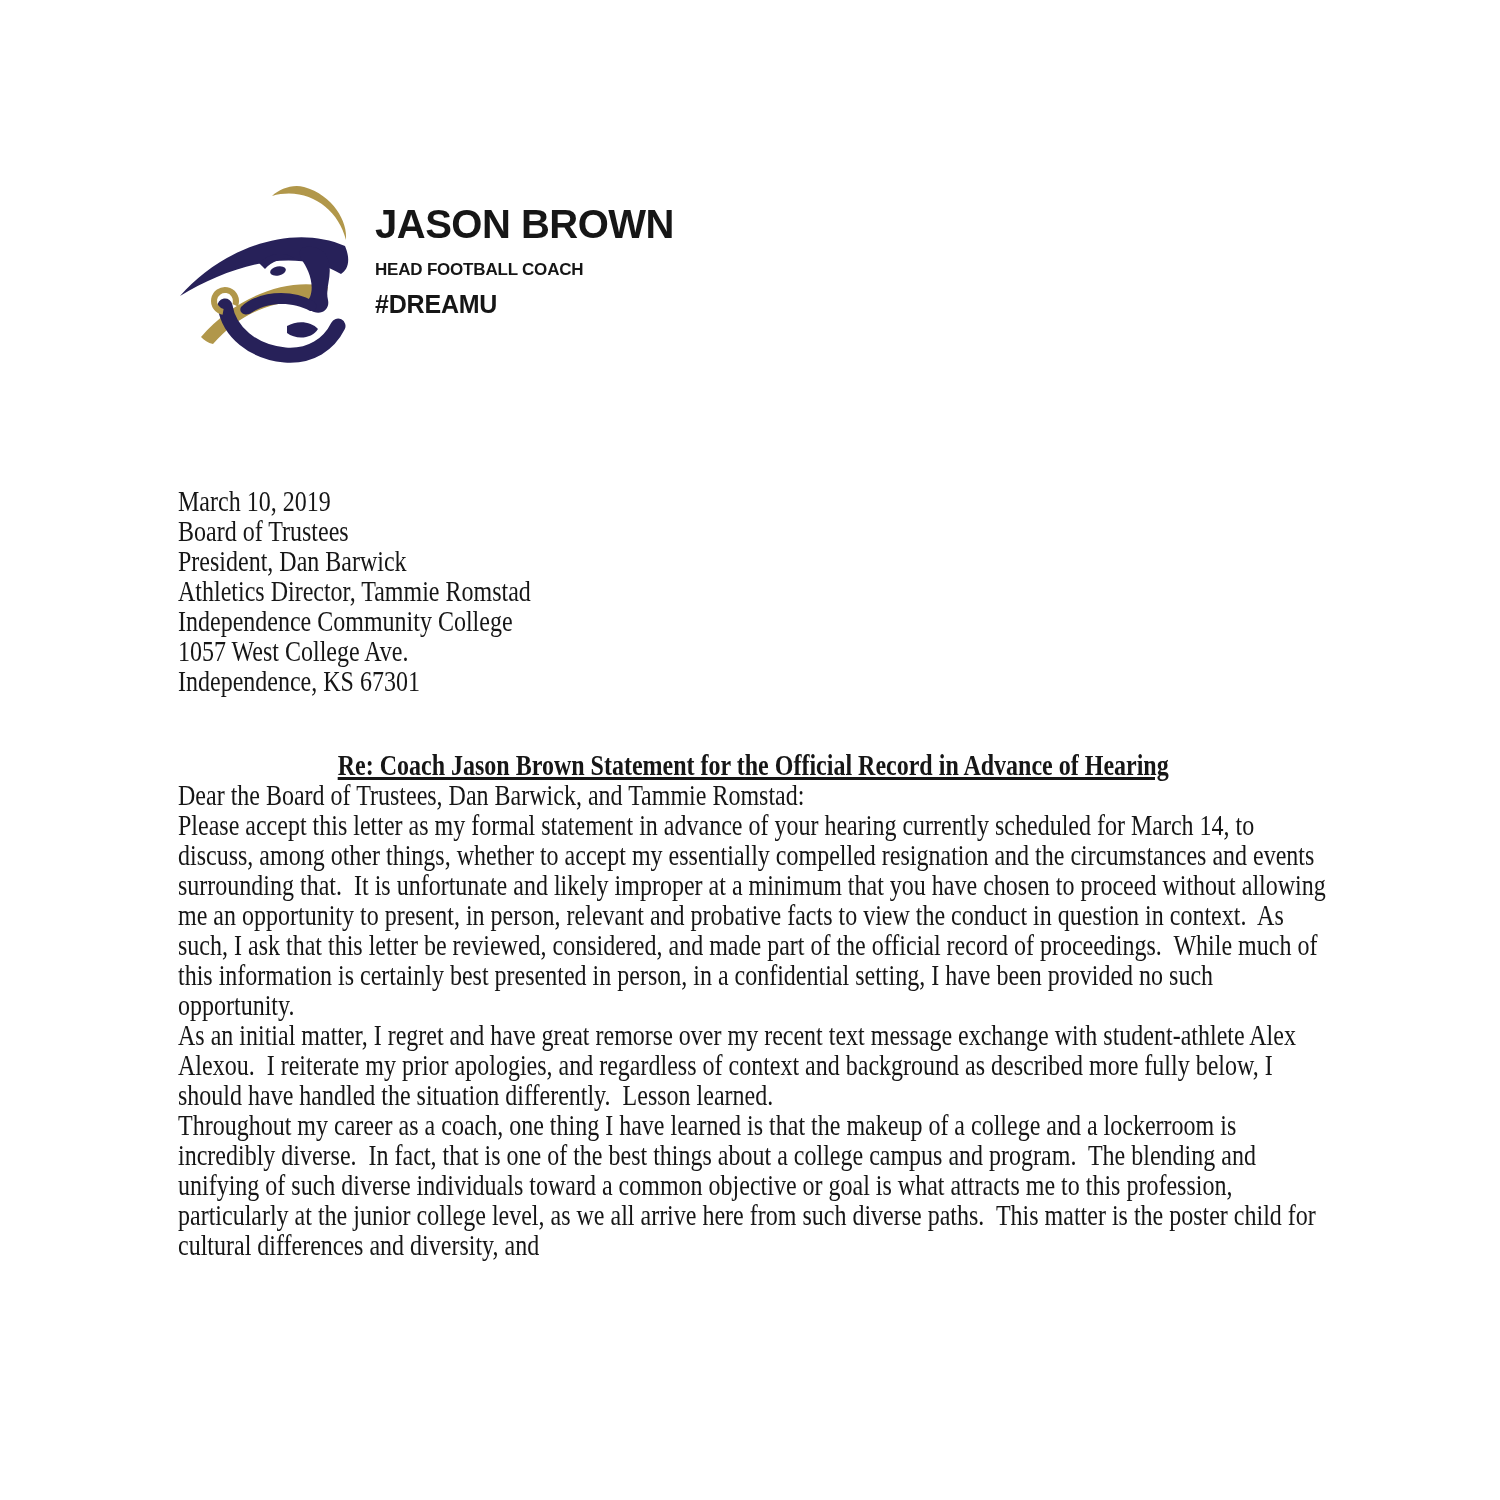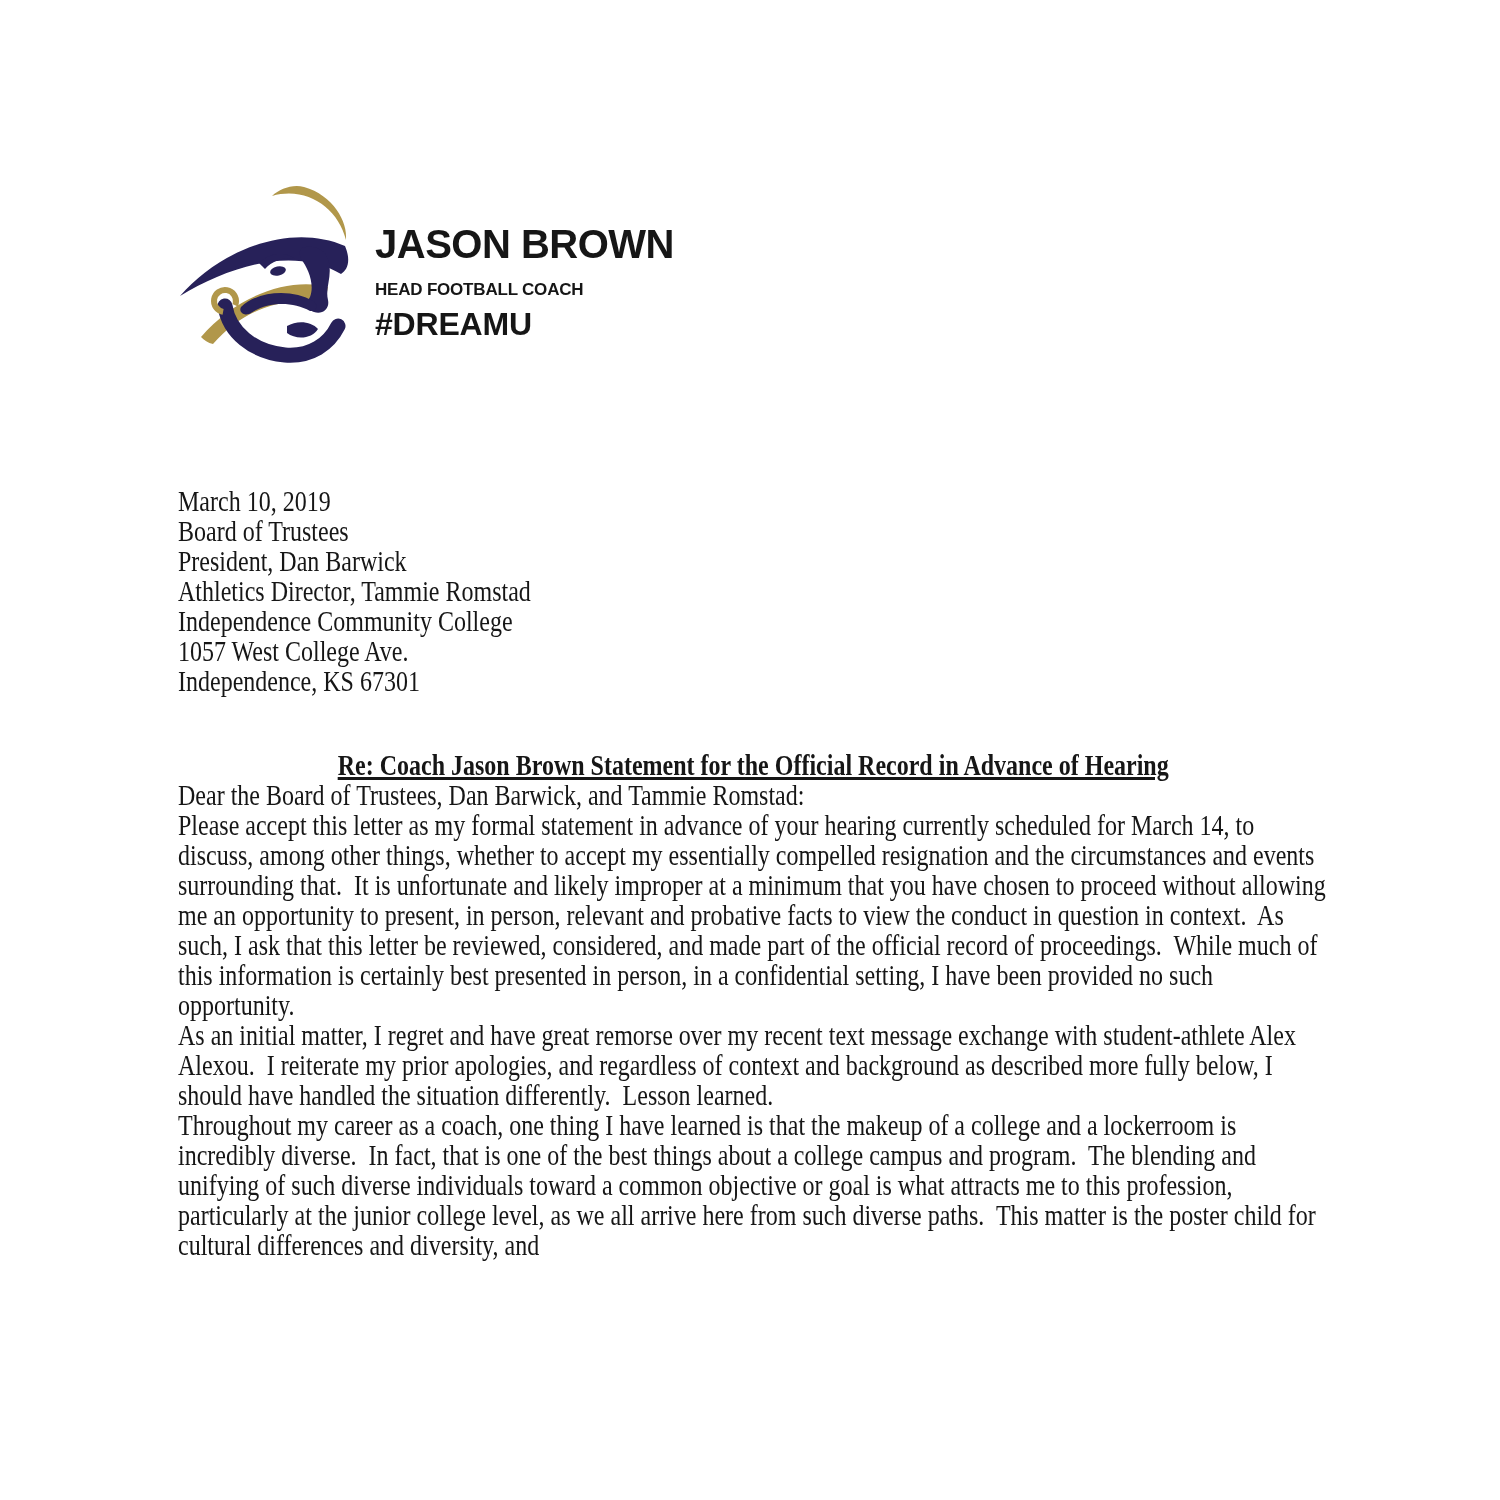--- a/index.html
+++ b/index.html
@@ -9,27 +9,27 @@
     background:#ffffff;
     overflow:hidden;
     font-family:"Liberation Serif","DejaVu Serif",serif;
     color:#161616;
     margin:0 auto;
   }
   
   .letterhead{position:absolute;left:175px;top:180px;display:flex;align-items:flex-start;}
   .logo-svg{width:190px;height:185px;flex:none;display:block;}
   .lh-text{
-    margin-left:10px;margin-top:44px;
+    margin-left:10px;margin-top:24px;
     font-family:"Liberation Sans","DejaVu Sans",sans-serif;
     font-weight:700;color:#161616;white-space:nowrap;
   }
   .lh-name{font-size:40px;line-height:40px;letter-spacing:-0.5px;}
   .lh-role{font-size:17px;line-height:28px;margin-top:12px;letter-spacing:-0.2px;}
-  .lh-tag{font-size:32px;line-height:28px;margin-top:6px;letter-spacing:-0.2px;}
+  .lh-tag{font-size:25px;line-height:28px;margin-top:6px;letter-spacing:-0.2px;}
   
   .content{
     position:absolute;left:178px;top:486px;
     width:1438px;
     transform:scaleX(0.8);
     transform-origin:left top;
     font-size:30px;line-height:30px;
   }
   .content p{margin:0;}
   .date{margin-bottom:50px;}

